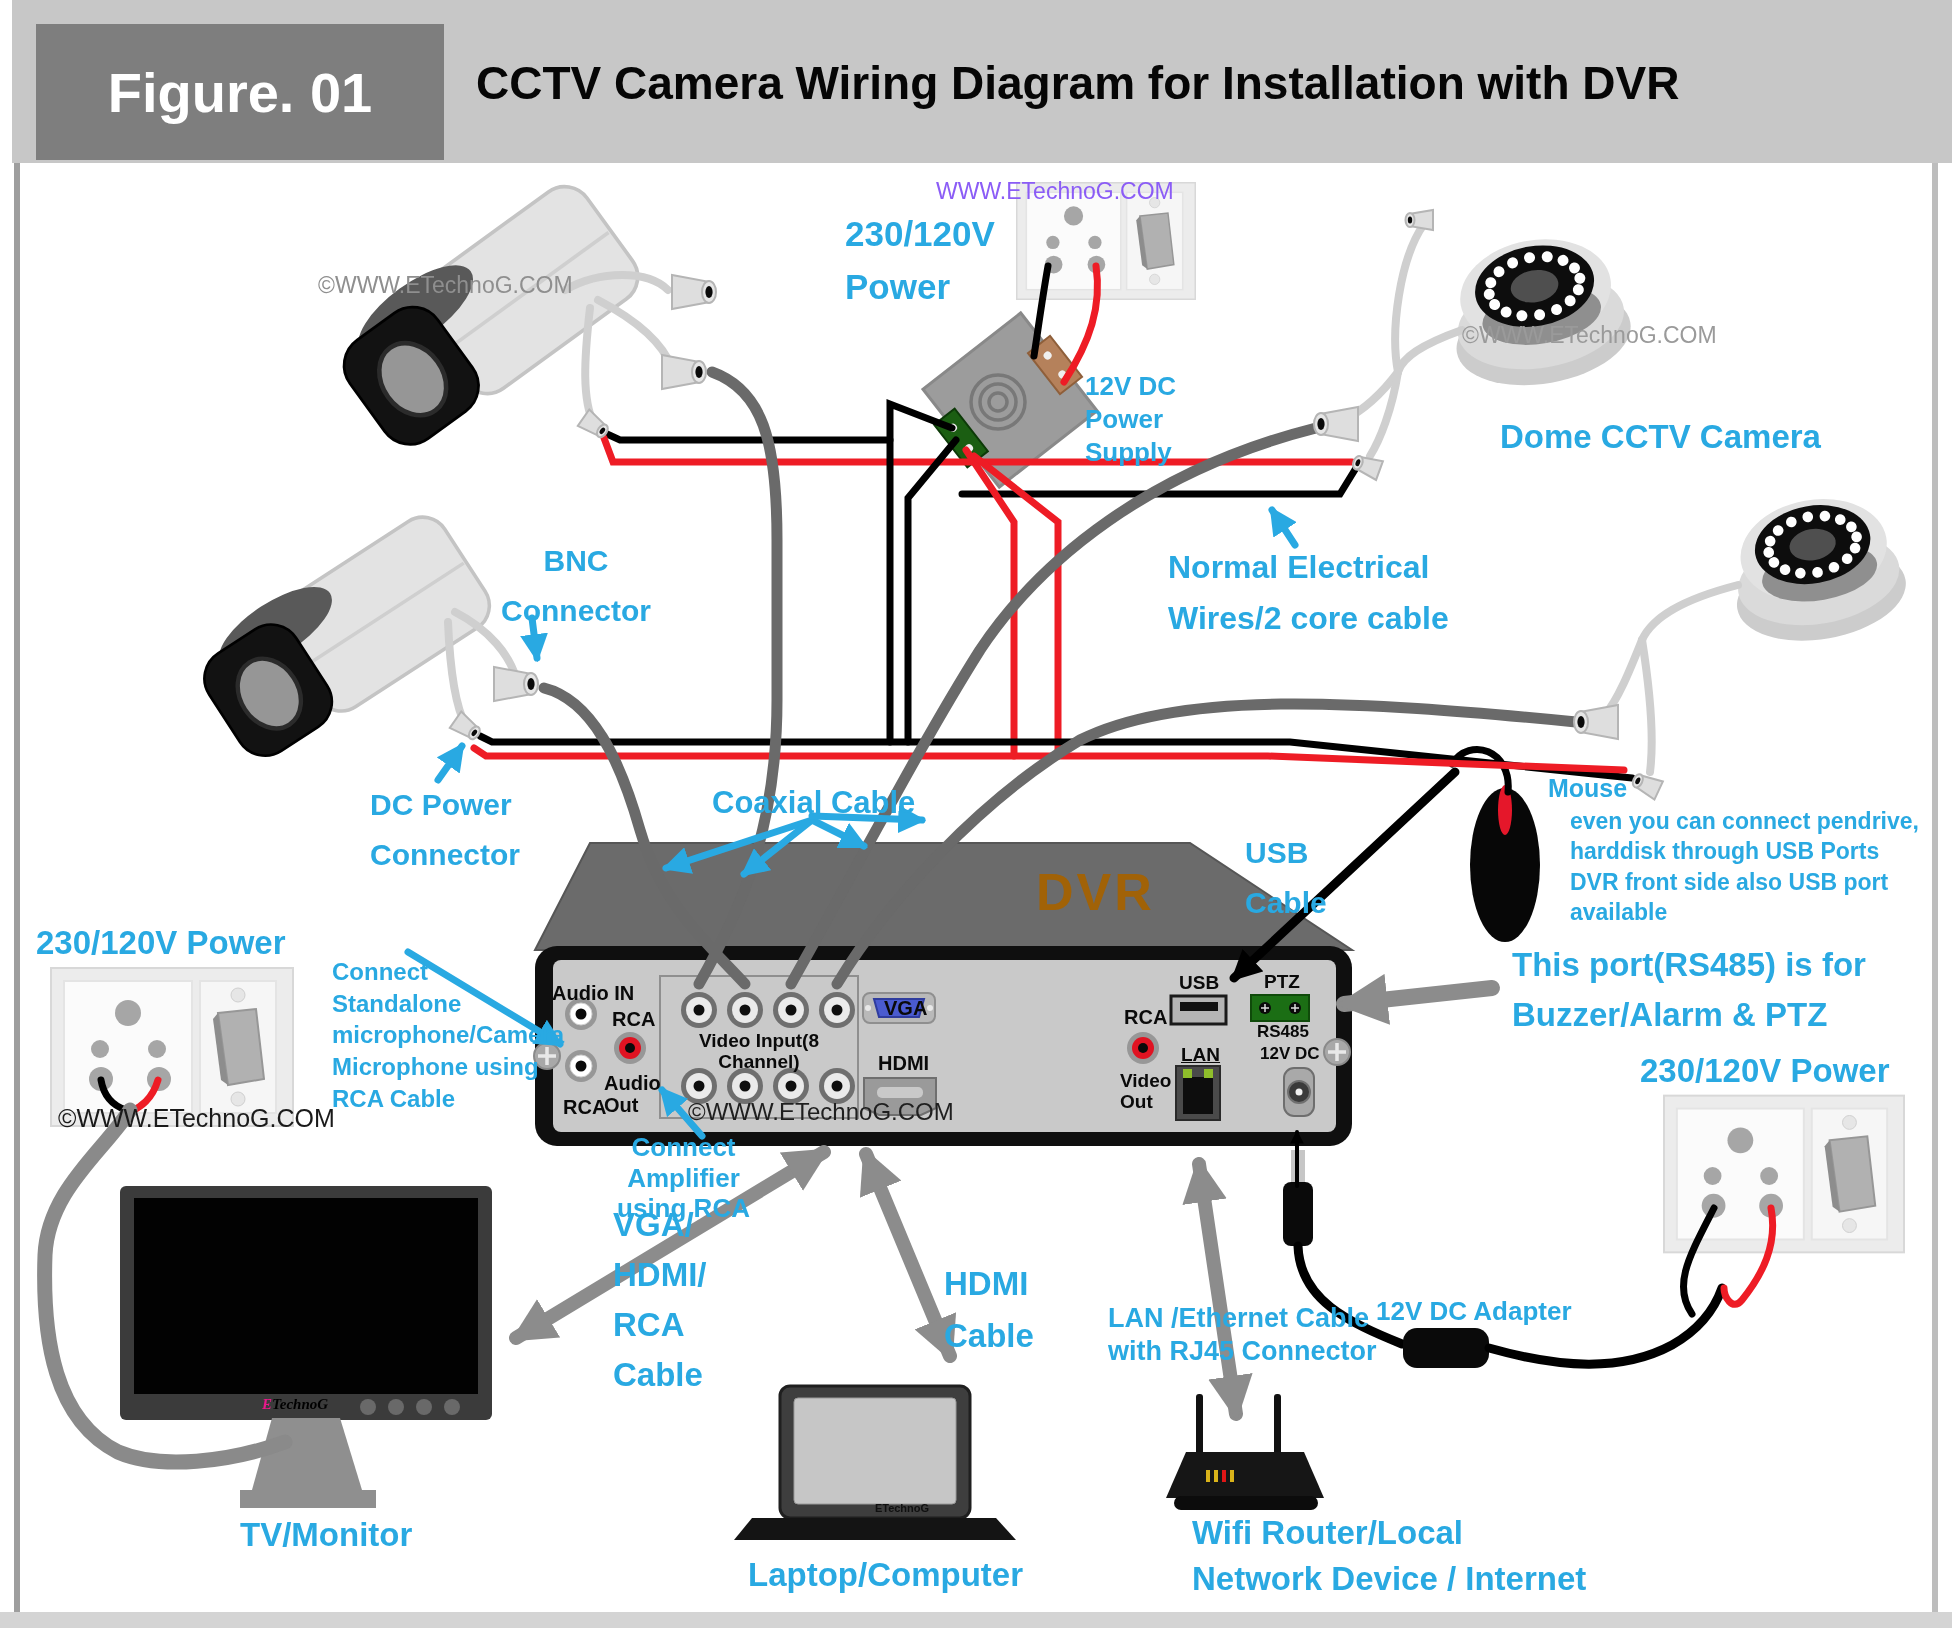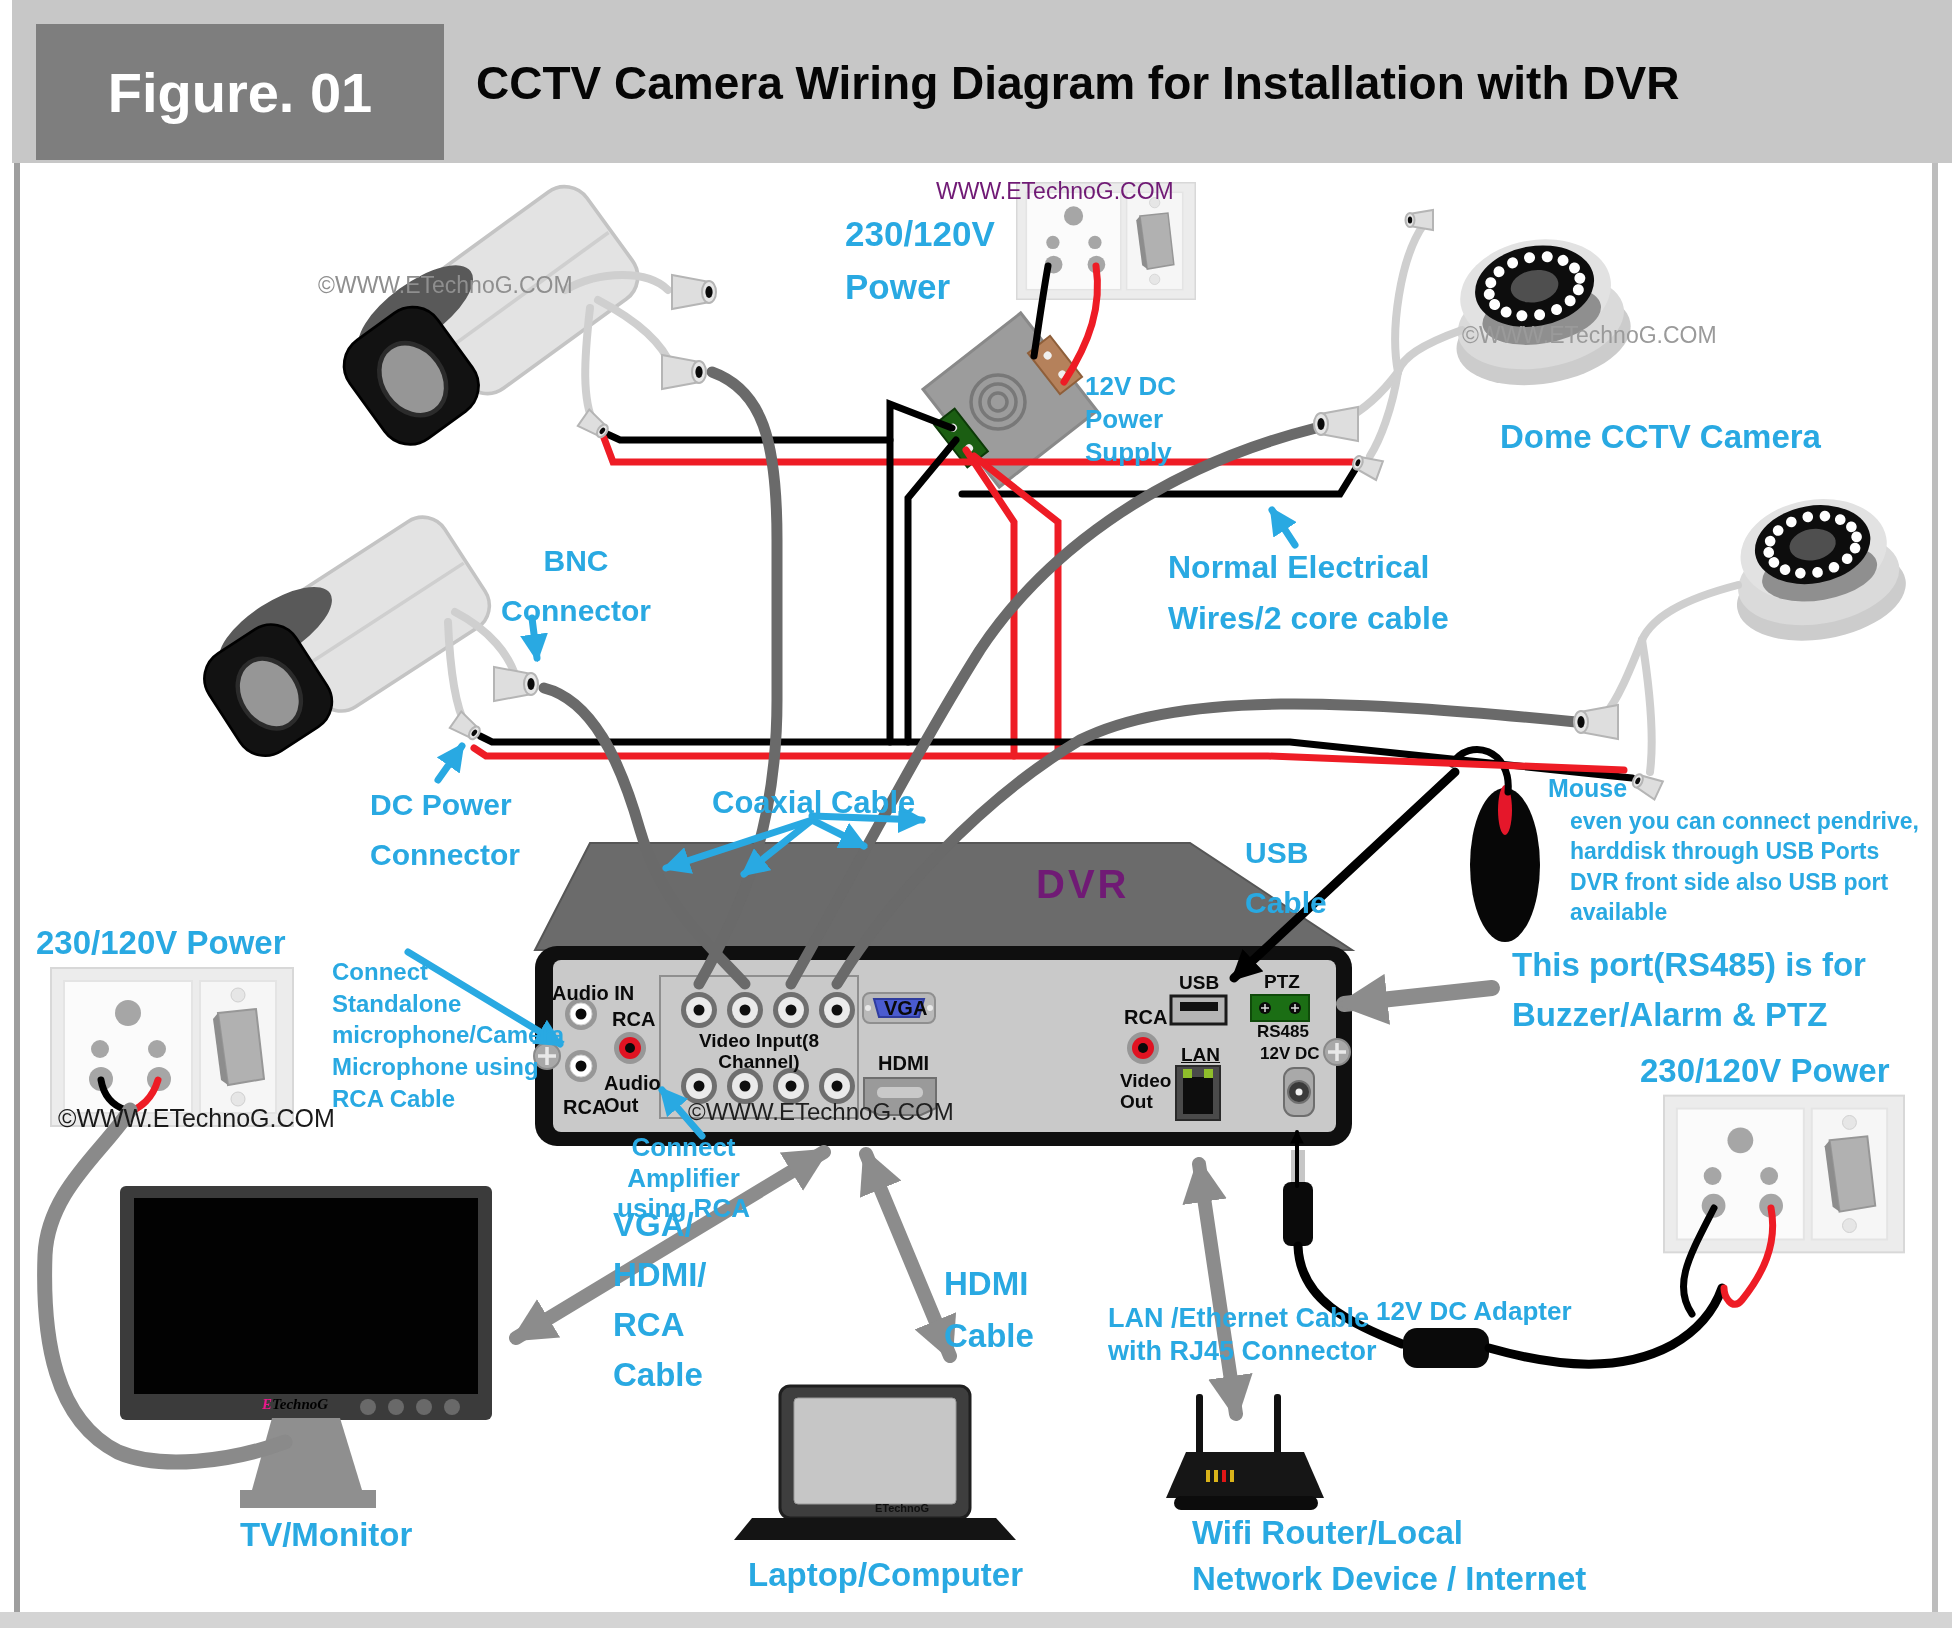--- a/index.html
+++ b/index.html
@@ -8,21 +8,21 @@
   .hdr{position:absolute;left:0;top:0;width:1952px;height:163px;background:#C7C7C7;margin-left:12px;}
   .figbox{position:absolute;left:24px;top:24px;width:408px;height:136px;background:#7E7E7E;
           display:flex;align-items:center;justify-content:center;color:#ffffff;
           font-size:56px;font-weight:bold;}
   .title{position:absolute;left:464px;top:56px;font-size:46px;font-weight:bold;color:#060606;}
   .lbl{position:absolute;font-weight:bold;color:#29A9E2;white-space:pre-line;line-height:1.5;}
   .plbl{position:absolute;font-weight:bold;color:#0A0A0A;white-space:pre-line;line-height:1.12;}
   .wm{position:absolute;font-weight:normal;white-space:pre;}
   .ctr{text-align:center;}
   svg.draw{position:absolute;left:0;top:0;width:1952px;height:1628px;}
-  .dvrbig{position:absolute;left:1036px;top:862px;font-size:40px;font-weight:bold;color:#701a75;letter-spacing:3px;}
+  .dvrbig{position:absolute;left:1036px;top:862px;font-size:52px;font-weight:bold;color:#a16207;letter-spacing:3px;}
   .tvlogo{position:absolute;left:262px;top:1396px;font-size:15px;font-style:italic;font-weight:bold;
           font-family:"Liberation Serif",serif;}
   .tvlogo .e{color:#E8198B;}
   .tvlogo .rest{color:#000000;}
   .laplogo{position:absolute;left:842px;top:1502px;width:120px;text-align:center;
            font-size:11px;font-weight:bold;color:#101010;}
 </style>
 </head>
 <body>
 
@@ -393,21 +393,21 @@
       <path d="M1199,1164 L1236,1414" marker-start="url(#mG)" marker-end="url(#mG)"></path>
       <path d="M1492,988 L1344,1004" marker-end="url(#mG)" stroke-width="16"></path>
     </g>
 
     <g fill="none" stroke="#000000" stroke-linecap="round">
       <path d="M1455,772 L1234,978" stroke-width="9" marker-end="url(#mK)"></path>
       <path d="M1297,1186 L1297,1132" stroke-width="4" marker-end="url(#mK)"></path>
     </g>
   </svg>
 
-  <div class="wm" style="left:936px;top:178px;font-size:23px;color:#701a75;">WWW.ETechnoG.COM</div>
+  <div class="wm" style="left:936px;top:178px;font-size:23px;color:#8b5cf6;">WWW.ETechnoG.COM</div>
   <div class="wm" style="left:318px;top:272px;font-size:23px;color:#8F8F8F;">©WWW.ETechnoG.COM</div>
   <div class="wm" style="left:1462px;top:322px;font-size:23px;color:#9A9A9A;">©WWW.ETechnoG.COM</div>
   <div class="wm" style="left:58px;top:1104px;font-size:25px;color:#1A1A1A;">©WWW.ETechnoG.COM</div>
   <div class="wm" style="left:688px;top:1098px;font-size:24px;color:#1F1F1F;">©WWW.ETechnoG.COM</div>
 
   <div class="lbl" style="left:845px;top:208px;font-size:35px;line-height:1.5;">230/120V
 Power</div>
   <div class="lbl" style="left:1085px;top:370px;font-size:26px;line-height:1.27;">12V DC
 Power
 Supply</div>

